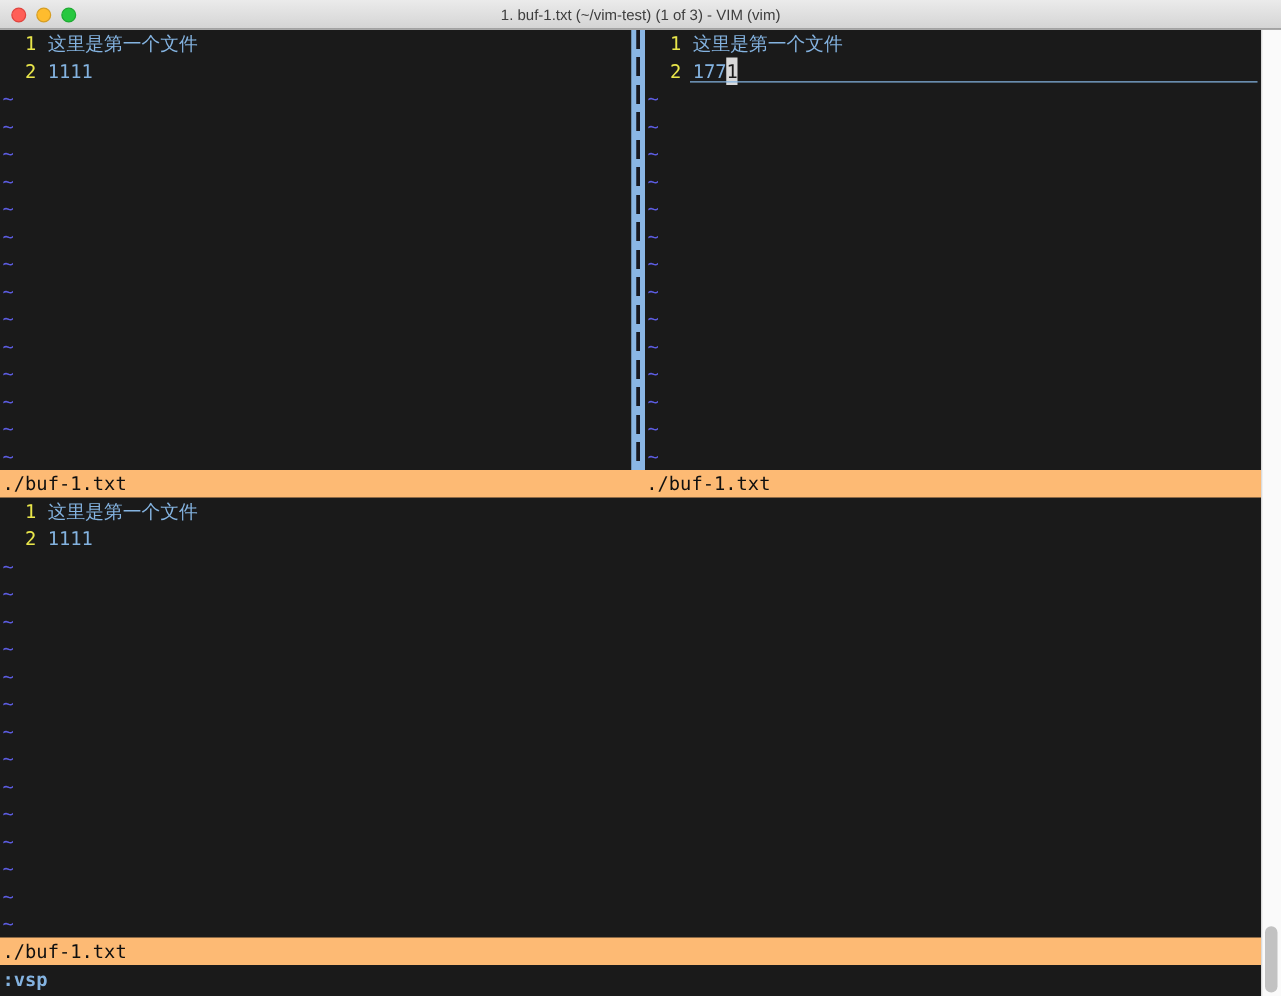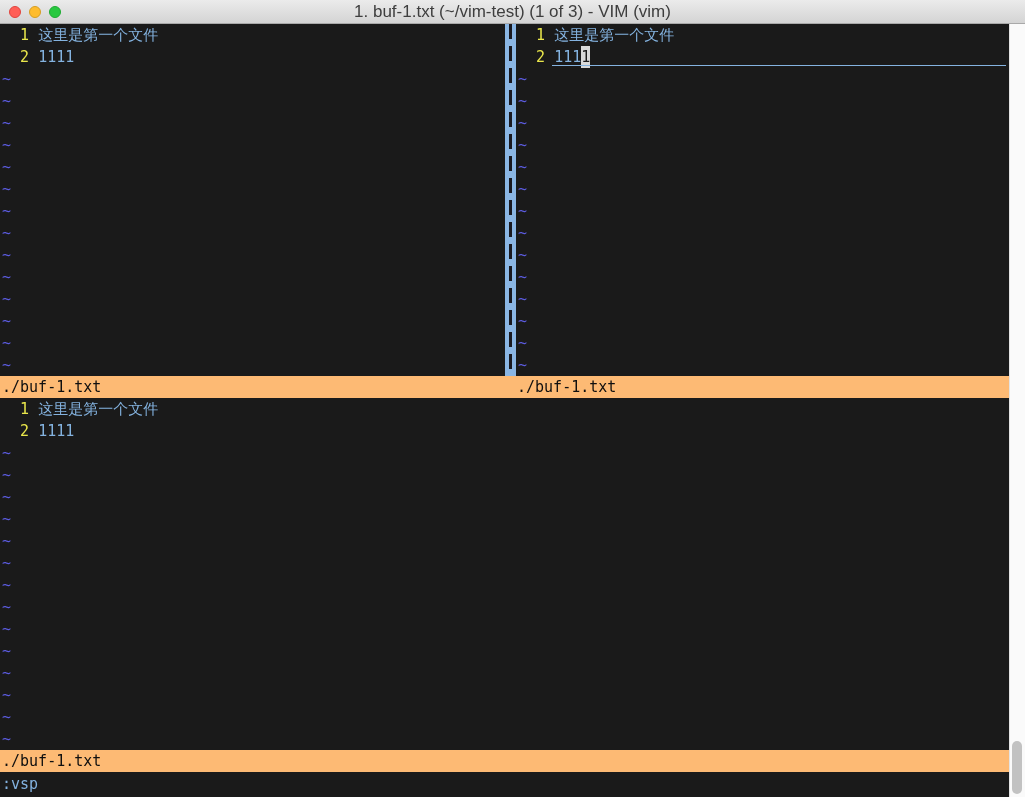--- a/index.html
+++ b/index.html
@@ -10,21 +10,21 @@
   
   .titlebar { height:24px; background:linear-gradient(#ebebeb,#d4d4d4);
               border-bottom:1px solid #a9a9a9; position:relative;
               display:flex; align-items:center; }
   .lights { display:flex; gap:8px; padding-left:9px; }
   .light { width:12px; height:12px; border-radius:50%; }
   .light.red    { background:#ff5f57; border:1px solid #e0443e; }
   .light.yellow { background:#febc2e; border:1px solid #d69e23; }
   .light.green  { background:#28c840; border:1px solid #1eab32; }
   .title { position:absolute; left:0; right:0; text-align:center;
-           font-family:"Liberation Sans", sans-serif; font-size:17px;
+           font-family:"Liberation Sans", sans-serif; font-size:12px;
            color:#3e3e3e; pointer-events:none; }
 
   
   .winbody { display:flex; height:773px; }
   .term { flex:1; background:#1a1a1a; color:#84b3e0; font-size:15px;
           line-height:22px; display:flex; flex-direction:column; overflow:hidden; }
 
   .splits { display:flex; height:352px; }
   .vimwin { overflow:hidden; }
   .vimwin.left  { width:505px; }
@@ -42,21 +42,21 @@
   .cursor-row { position:relative; }
   .cursor-block { background:#d9d9d9; color:#1a1a1a; display:inline-block; }
   .cline { position:absolute; left:36px; right:3px; bottom:2px; height:1px;
            background:#84b3e0; }
 
   .statusline { height:22px; background:#fdba74; color:#0f0f0f; position:relative; }
   .statusline .slabel { position:absolute; top:0; line-height:22px; white-space:pre; }
   .slabel.pos-left  { left:2px; }
   .slabel.pos-right { left:517px; }
 
-  .cmdline { flex:1; padding-left:2px; line-height:24px; white-space:pre; }
+  .cmdline { flex:1; padding-left:2px; line-height:24px; white-space:pre;font-weight:bold; }
 
   
   .scrollbar { width:16px; background:#fafafa; border-left:1px solid #e3e3e3;
                position:relative; }
   .thumb { position:absolute; left:2px; width:10px; bottom:3px; height:53px;
            background:#c2c2c2; border-radius:5px; }
 </style>
 </head>
 <body>
 
@@ -91,21 +91,21 @@
             <div class="row tilde">~</div>
             <div class="row tilde">~</div>
             <div class="row tilde">~</div>
             <div class="row tilde">~</div>
           </div>
         <div class="vsep">
           <div class="vsep-dash"></div>
         </div>
         <div class="vimwin right">
             <div class="row"><span class="num">  1 </span><span>这里是第一个文件</span></div>
-            <div class="row cursor-row"><span class="num">  2 </span><span>111</span><span class="cursor-block">1</span><span class="cline"></span></div>
+            <div class="row cursor-row"><span class="num">  2 </span><span>177</span><span class="cursor-block">1</span><span class="cline"></span></div>
             <div class="row tilde">~</div>
             <div class="row tilde">~</div>
             <div class="row tilde">~</div>
             <div class="row tilde">~</div>
             <div class="row tilde">~</div>
             <div class="row tilde">~</div>
             <div class="row tilde">~</div>
             <div class="row tilde">~</div>
             <div class="row tilde">~</div>
             <div class="row tilde">~</div>

